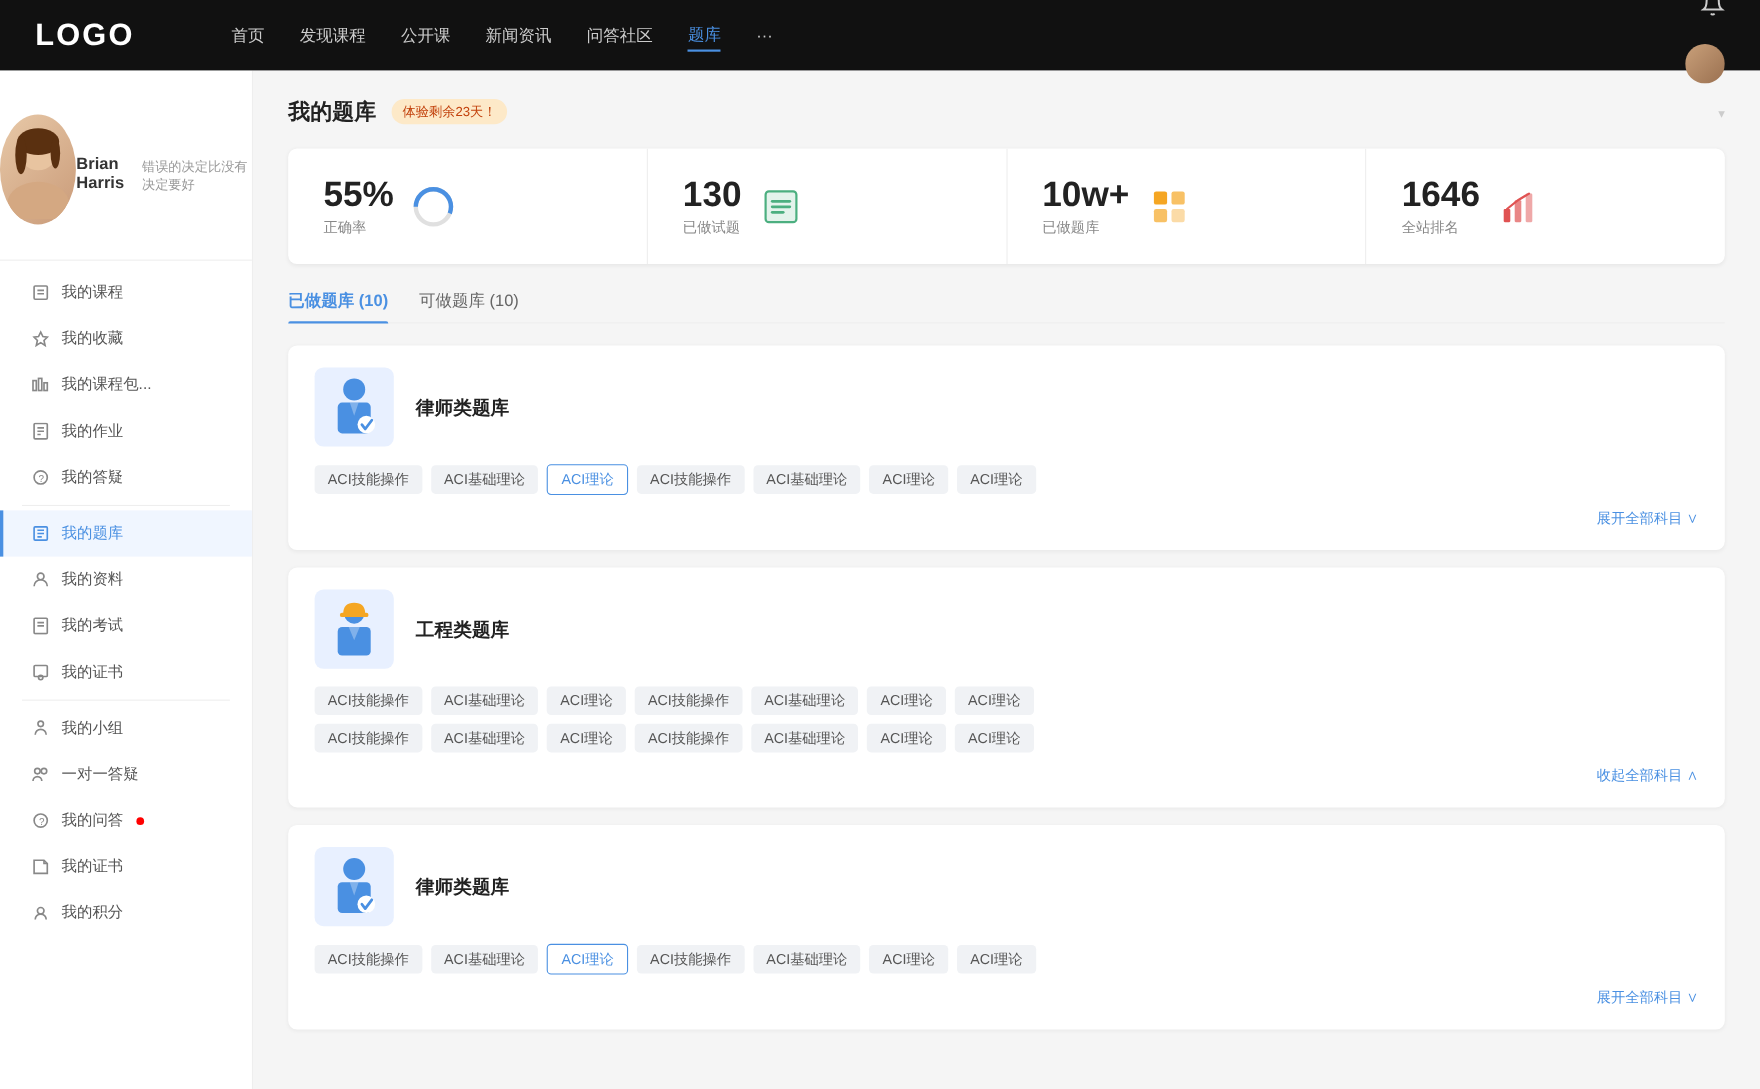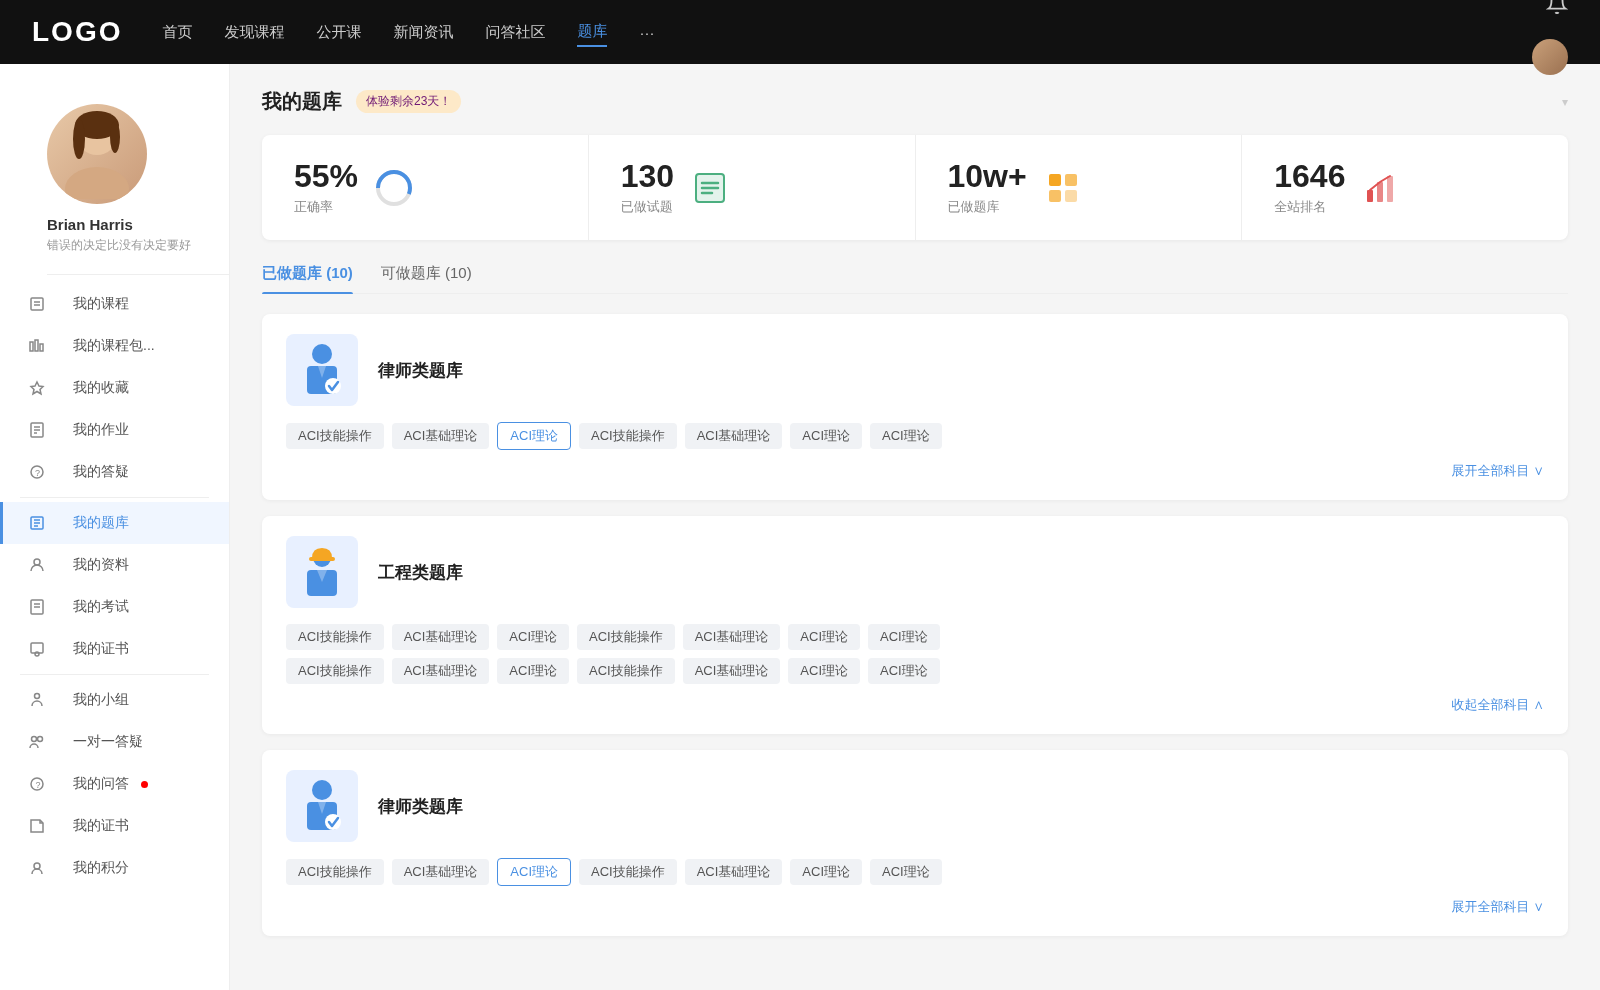--- a/index.html
+++ b/index.html
@@ -14,20 +14,21 @@
       padding: 0 32px;
       position: fixed;
       top: 0; left: 0; right: 0;
       z-index: 100;
     }
     .navbar-logo {
       color: white;
       font-size: 28px;
       font-weight: 900;
       letter-spacing: 2px;
+      margin-right: 48px;
     }
     .navbar-nav {
       display: flex;
       align-items: center;
       gap: 32px;
       flex: 1;
       margin-left: 40px;
     }
     .navbar-nav-item {
       color: #ccc;
@@ -101,25 +102,25 @@
     .sidebar {
       width: 230px;
       background: #fff;
       padding: 24px 0 24px;
       flex-shrink: 0;
       border-right: 1px solid #eee;
       min-height: calc(100vh - 64px);
     }
     .sidebar-profile {
       display: flex;
-      flex-direction: column;
+      flex-direction: row;
+      align-items: center;
       padding: 16px 0 20px;
       border-bottom: 1px solid #eee;
       margin-bottom: 8px;
-      margin-left: 47px;
     }
     .profile-avatar {
       width: 100px;
       height: 100px;
       border-radius: 50%;
       background: linear-gradient(135deg, #e8c9a8, #c99a78);
       overflow: hidden;
       margin-bottom: 12px;
       display: flex;
       align-items: center;
@@ -169,21 +170,21 @@
       flex-shrink: 0;
       color: #888;
       display: flex;
       align-items: center;
       justify-content: center;
       font-size: 16px;
     }
     .sidebar-menu-item.active .menu-icon {
       color: #4a90e2;
     }
-    .menu-label { font-size: 14px; margin-left: 17px; }
+    .menu-label { font-size: 14px; }
     .red-dot {
       width: 7px; height: 7px;
       background: red;
       border-radius: 50%;
       display: inline-block;
       margin-left: 2px;
     }
     .sidebar-divider {
       height: 1px;
       background: #eee;
@@ -202,21 +203,21 @@
       gap: 14px;
       margin-bottom: 20px;
     }
     .page-title {
       font-size: 20px;
       font-weight: 700;
       color: #222;
     }
     .trial-badge {
       background: #fde9c8;
-      color: #701a75;
+      color: #c2410c;
       font-size: 12px;
       padding: 3px 10px;
       border-radius: 12px;
       font-weight: 500;
     }
 
     
     .stats-row {
       display: flex;
       background: #fff;
@@ -394,34 +395,34 @@
               <rect x="2" y="2" width="12" height="12" rx="1"></rect>
               <line x1="5" y1="6" x2="11" y2="6"></line>
               <line x1="5" y1="9" x2="11" y2="9"></line>
             </svg>
         </span>
         <span class="menu-label">我的课程</span>
       </li>
       <li class="sidebar-menu-item">
         <span class="menu-icon">
           <svg width="16" height="16" viewBox="0 0 16 16" fill="none" stroke="#888" stroke-width="1.5">
+              <polygon points="8,2 10,6 14,6.5 11,9.5 12,14 8,11.5 4,14 5,9.5 2,6.5 6,6"></polygon>
+            </svg>
+        </span>
+        <span class="menu-label">我的收藏</span>
+      </li>
+      <li class="sidebar-menu-item">
+        <span class="menu-icon">
+          <svg width="16" height="16" viewBox="0 0 16 16" fill="none" stroke="#888" stroke-width="1.5">
               <rect x="1" y="4" width="3" height="9"></rect>
               <rect x="6" y="2" width="3" height="11"></rect>
               <rect x="11" y="6" width="3" height="7"></rect>
             </svg>
         </span>
         <span class="menu-label">我的课程包...</span>
-      </li>
-      <li class="sidebar-menu-item">
-        <span class="menu-icon">
-          <svg width="16" height="16" viewBox="0 0 16 16" fill="none" stroke="#888" stroke-width="1.5">
-              <polygon points="8,2 10,6 14,6.5 11,9.5 12,14 8,11.5 4,14 5,9.5 2,6.5 6,6"></polygon>
-            </svg>
-        </span>
-        <span class="menu-label">我的收藏</span>
       </li>
       <li class="sidebar-menu-item">
         <span class="menu-icon">
           <svg width="16" height="16" viewBox="0 0 16 16" fill="none" stroke="#888" stroke-width="1.5">
               <rect x="2" y="1" width="12" height="14" rx="1"></rect>
               <line x1="5" y1="5" x2="11" y2="5"></line>
               <line x1="5" y1="8" x2="11" y2="8"></line>
               <line x1="5" y1="11" x2="8" y2="11"></line>
             </svg>
         </span>

